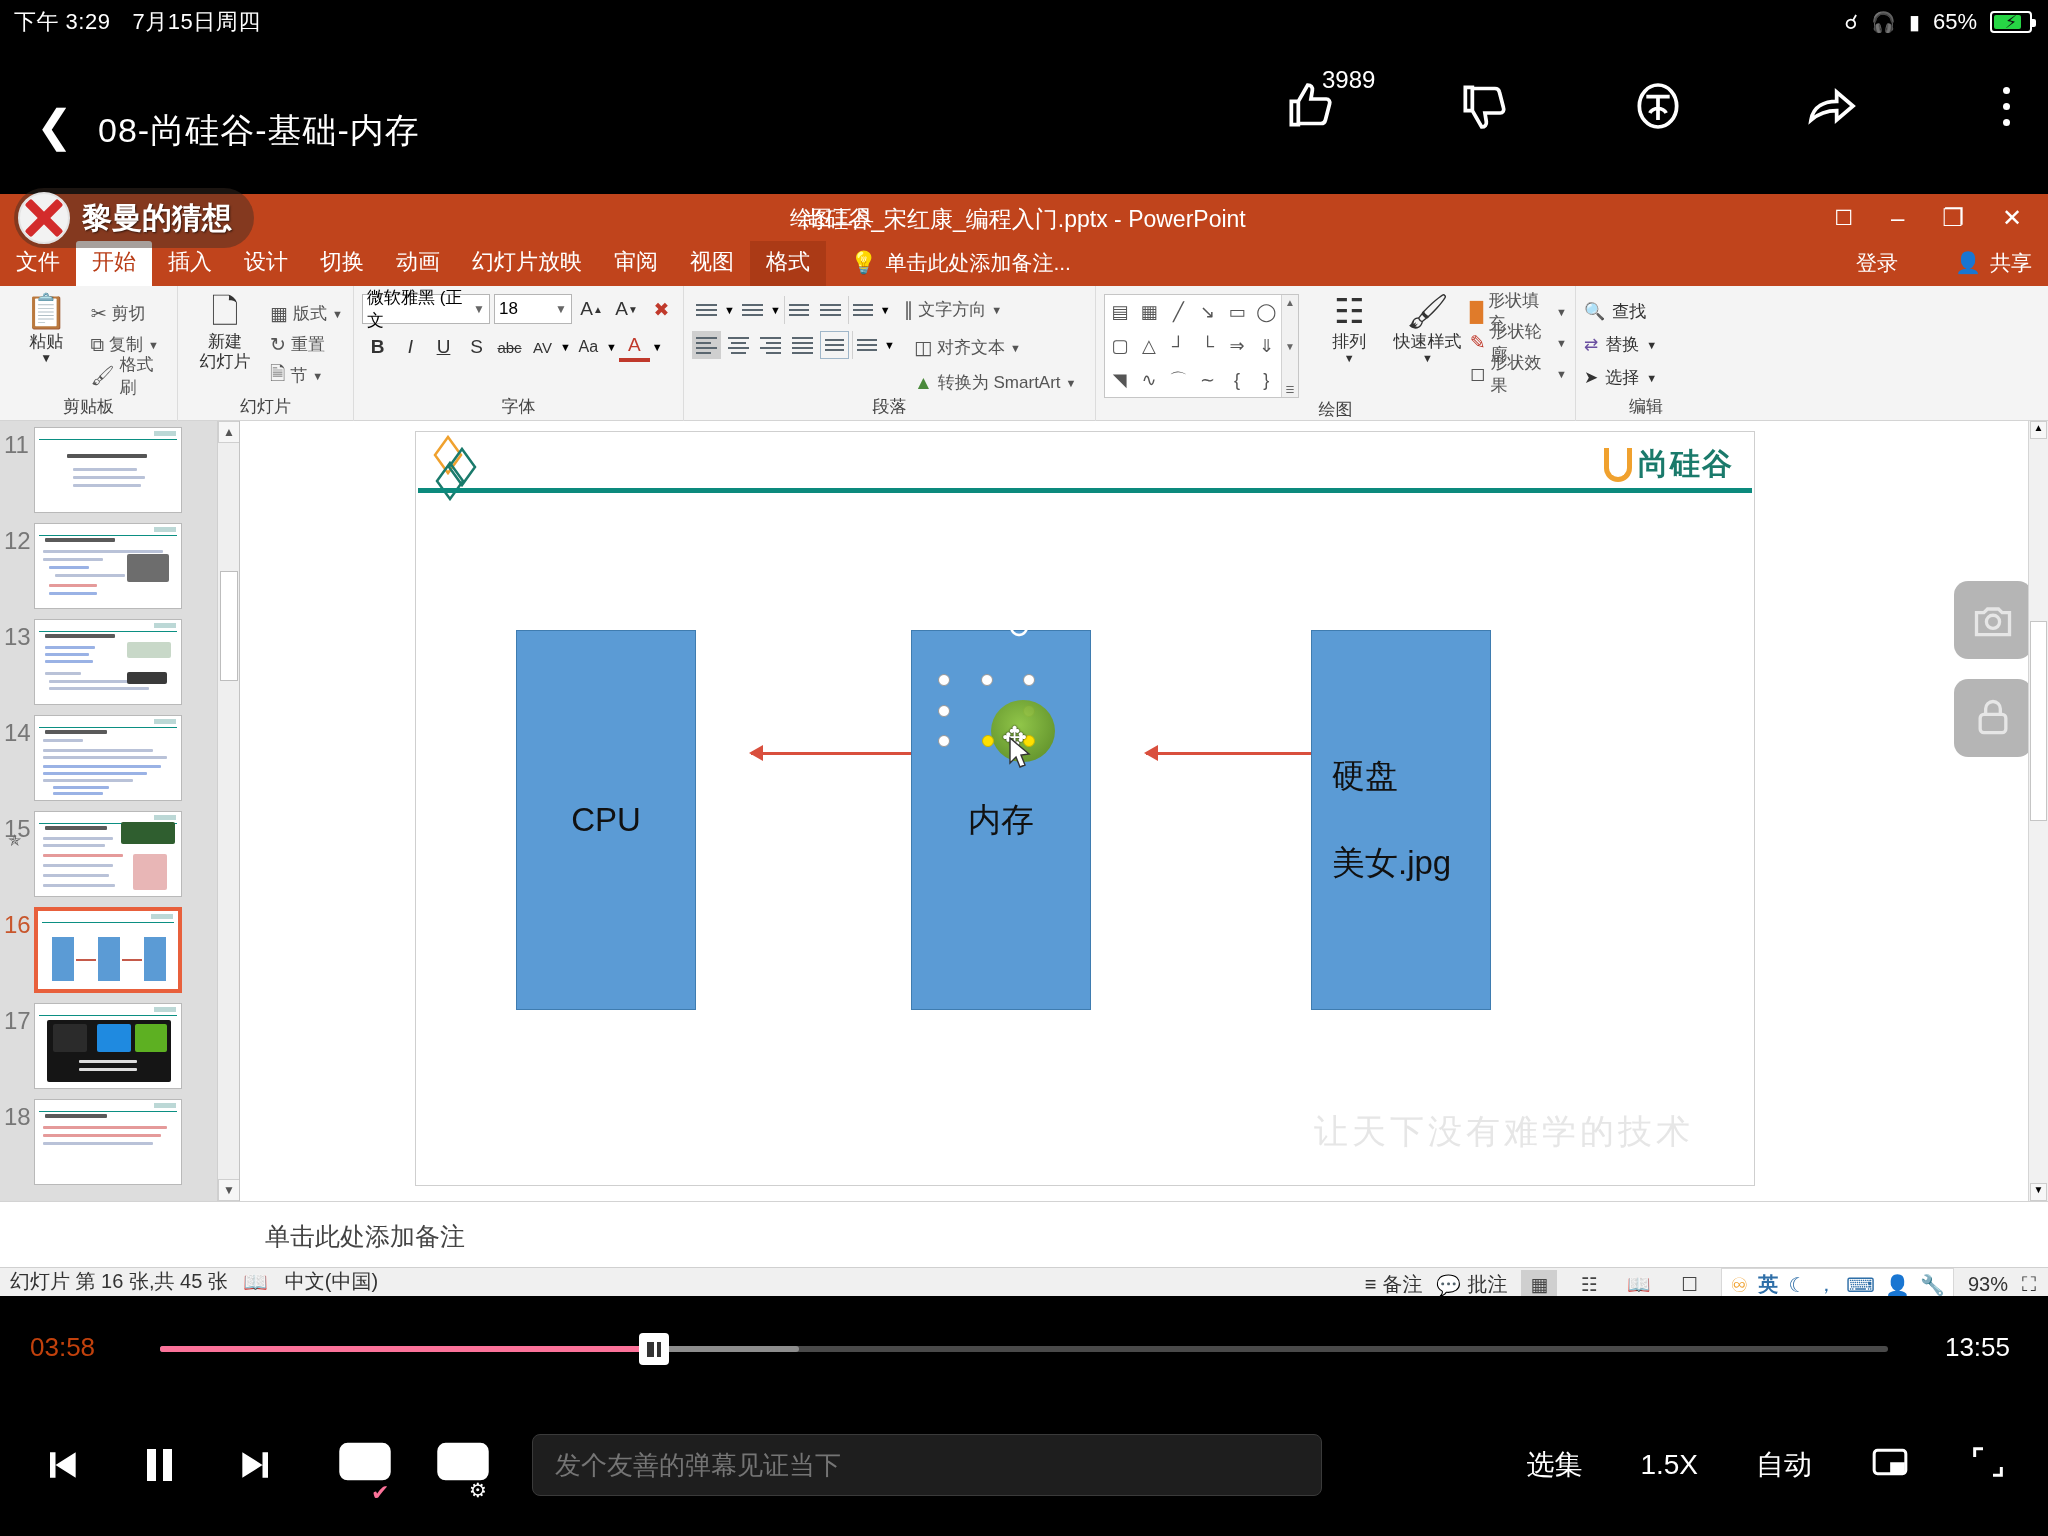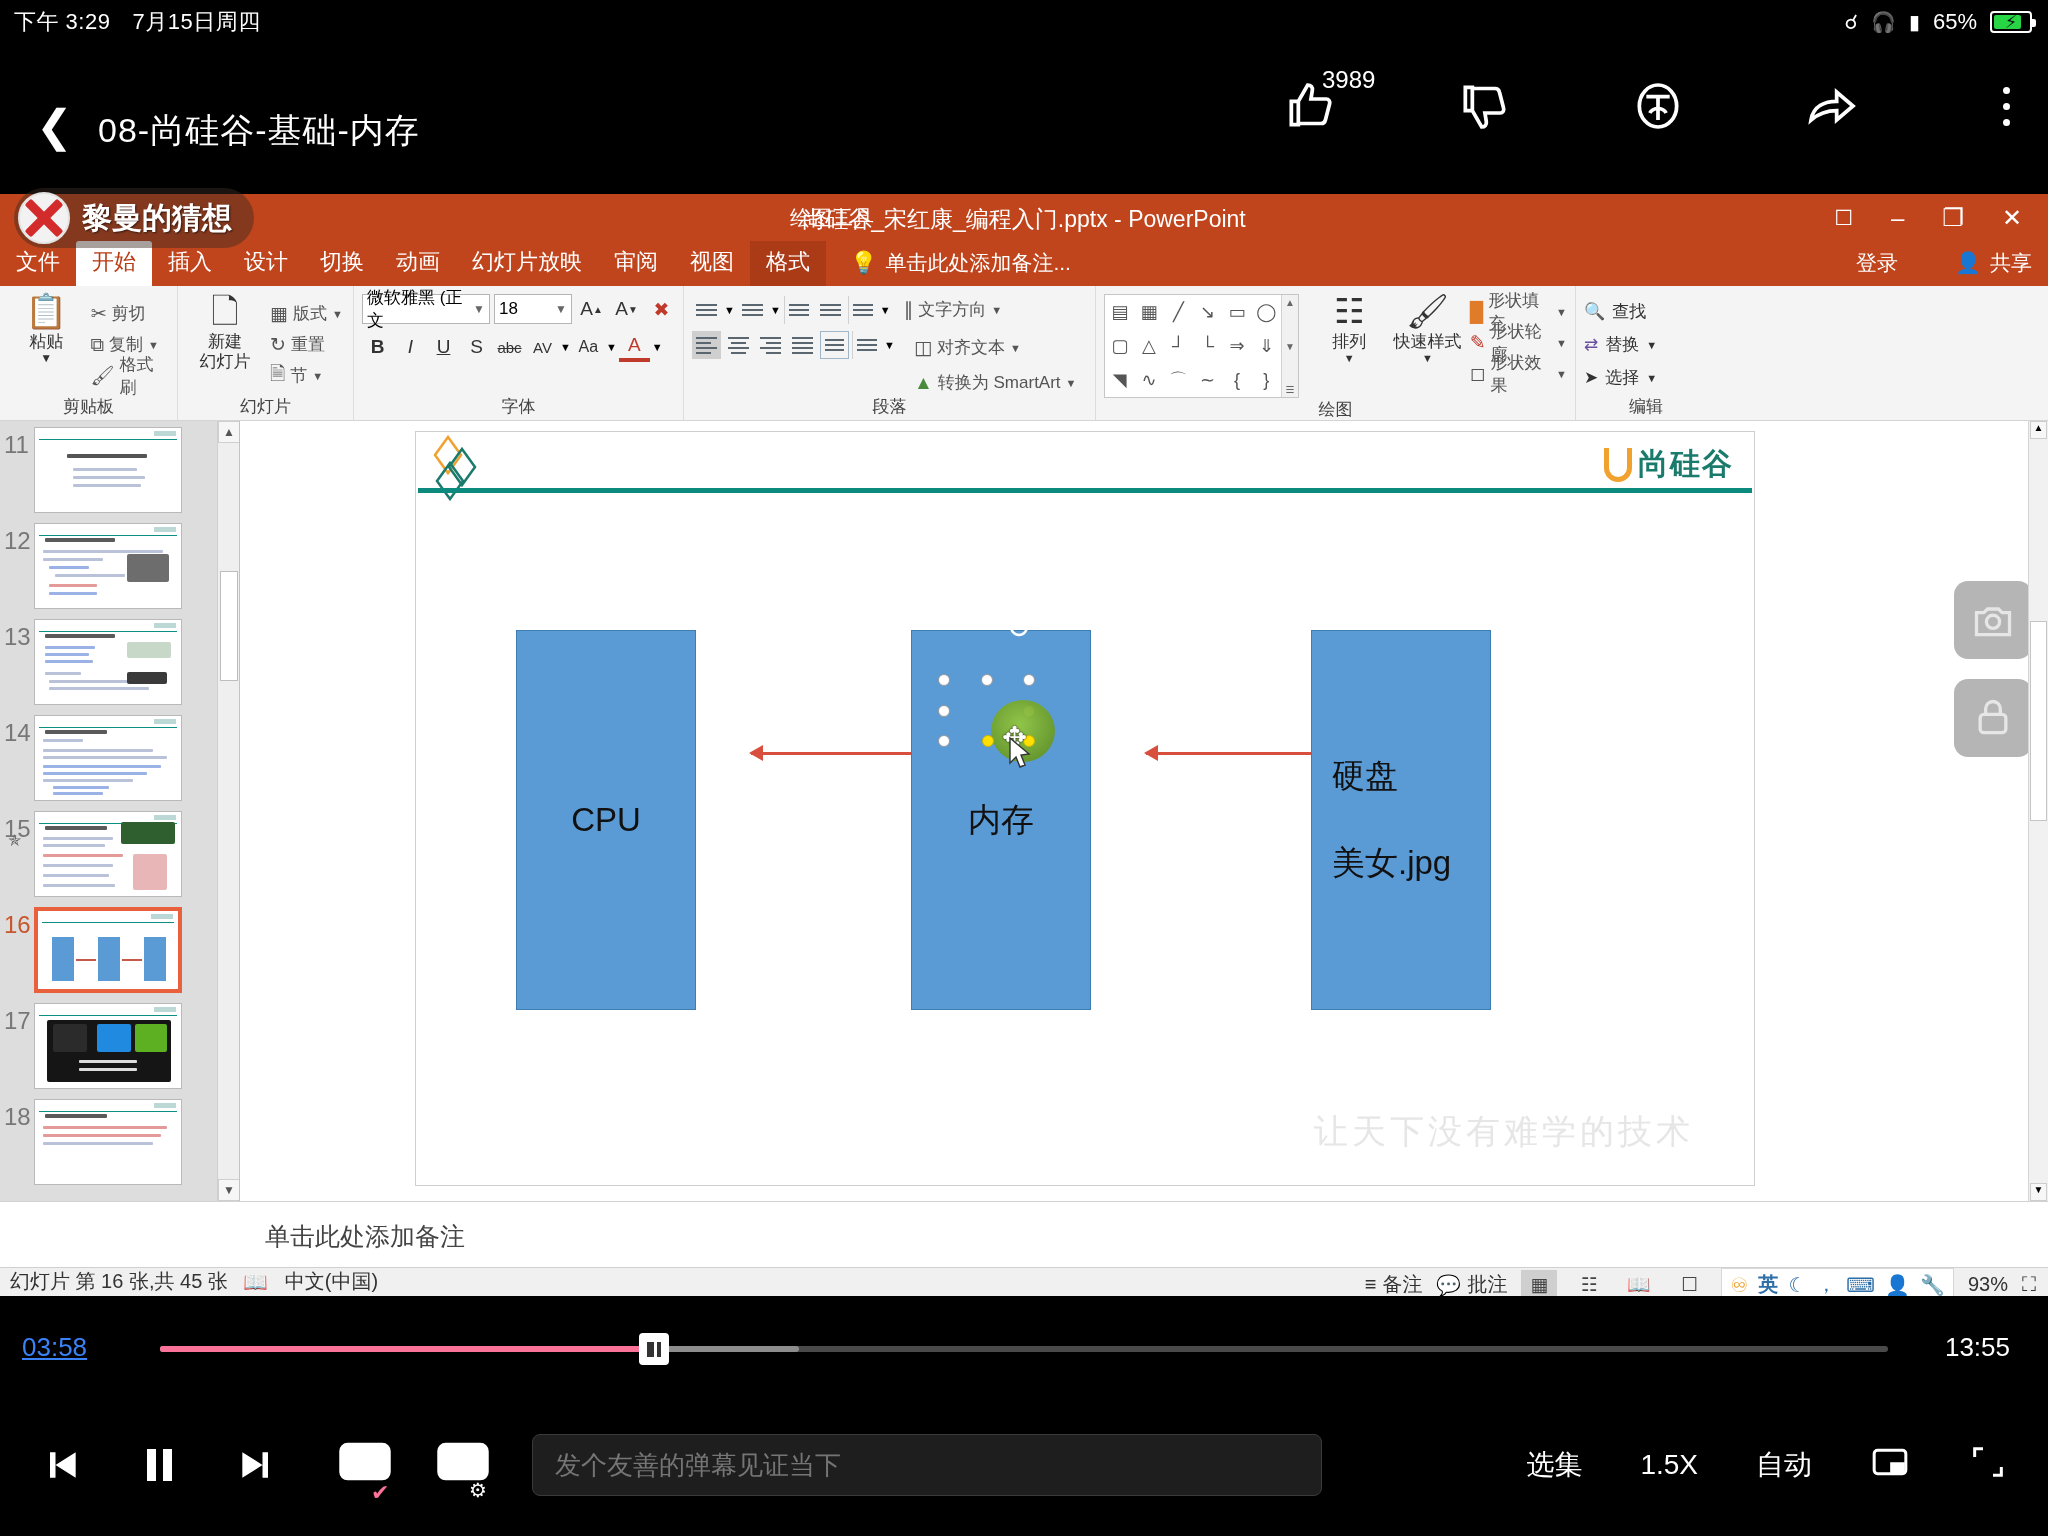--- a/index.html
+++ b/index.html
@@ -156,21 +156,21 @@
              background:rgba(60,45,35,.45); border-radius:30px; padding:4px 22px 4px 4px; }
   .dm-ava { width:52px; height:52px; border-radius:50%; background:#f2f2f2; position:relative; overflow:hidden;
             border:2px solid #e3e3e3; }
   .dm-ava .x1, .dm-ava .x2 { position:absolute; left:50%; top:50%; width:46px; height:9px; background:#d32b2b; border-radius:2px;}
   .dm-ava .x1 { transform:translate(-50%,-50%) rotate(45deg); }
   .dm-ava .x2 { transform:translate(-50%,-50%) rotate(-45deg); }
   .dm-text { color:#fff; font-size:30px; font-weight:bold; text-shadow:1px 1px 2px rgba(0,0,0,.6); }
 
   
   .vctrl { position:absolute; left:0; bottom:0; width:2048px; height:236px; background:#000; }
-  .tcur { position:absolute; left:22px; top:32px; color:#3b82f6; font-size:26px;text-decoration:underline; }
+  .tcur { position:absolute; left:30px; top:32px; color:#c2410c; font-size:26px; }
   .tdur { position:absolute; right:38px; top:32px; color:#fff; font-size:26px; }
   .track { position:absolute; left:160px; right:160px; top:46px; height:6px; background:#4a4a4a; border-radius:3px; }
   .track .buf  { position:absolute; left:0; top:0; bottom:0; width:37%; background:#8d8d8d; border-radius:3px; }
   .track .prog { position:absolute; left:0; top:0; bottom:0; width:28.6%; background:#fb7299; border-radius:3px;}
   .knob { position:absolute; left:28.6%; top:-13px; width:30px; height:32px; background:#fff; border-radius:4px;
           display:flex; align-items:center; justify-content:center; gap:3px; transform:translateX(-50%); }
   .knob i { width:4px; height:15px; background:#333; display:block; }
   .knob i.b { width:7px; }
   .ctrlrow { position:absolute; left:0; top:112px; width:2048px; height:106px; display:flex; align-items:center; }
   .cbtn { color:#fff; display:flex; align-items:center; justify-content:center; }

